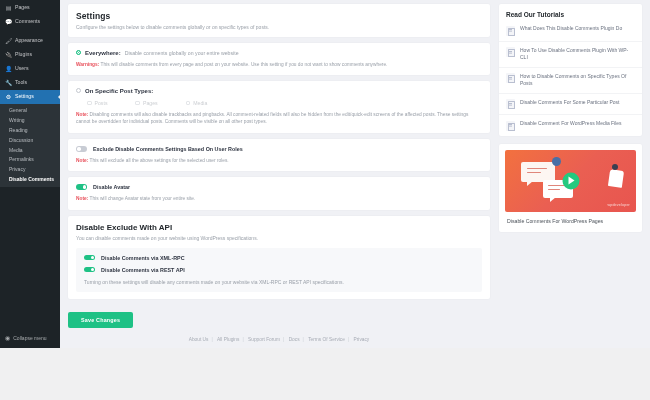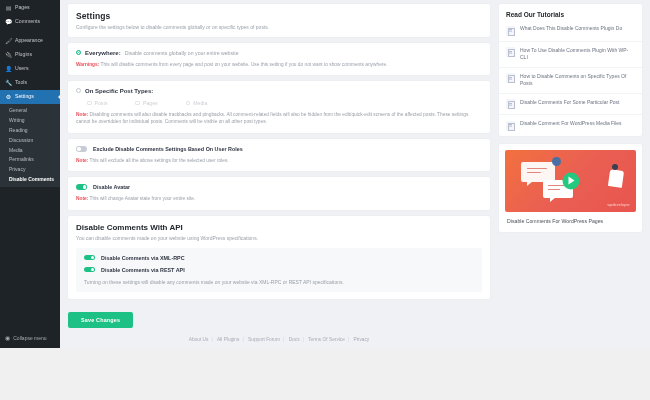--- a/index.html
+++ b/index.html
@@ -300,21 +300,21 @@
             <span class="toggle on"></span>
             <span class="tg-label">Disable Avatar</span>
           </div>
           <div class="note">
             <b>Note:</b>
             <span>This will change Avatar state from your entire site.</span>
           </div>
         </div>
 
         <div class="card pad">
-          <div class="sec-title">Disable Comments With API</div>
+          <div class="sec-title">Disable Exclude With API</div>
           <div class="sec-sub">You can disable comments made on your website using WordPress specifications.</div>
           <div class="inner-box">
             <div class="tg-row" style="margin-bottom:6px">
               <span class="toggle on"></span>
               <span class="tg-label">Disable Comments via XML-RPC</span>
             </div>
             <div class="tg-row">
               <span class="toggle on"></span>
               <span class="tg-label">Disable Comments via REST API</span>
             </div>

